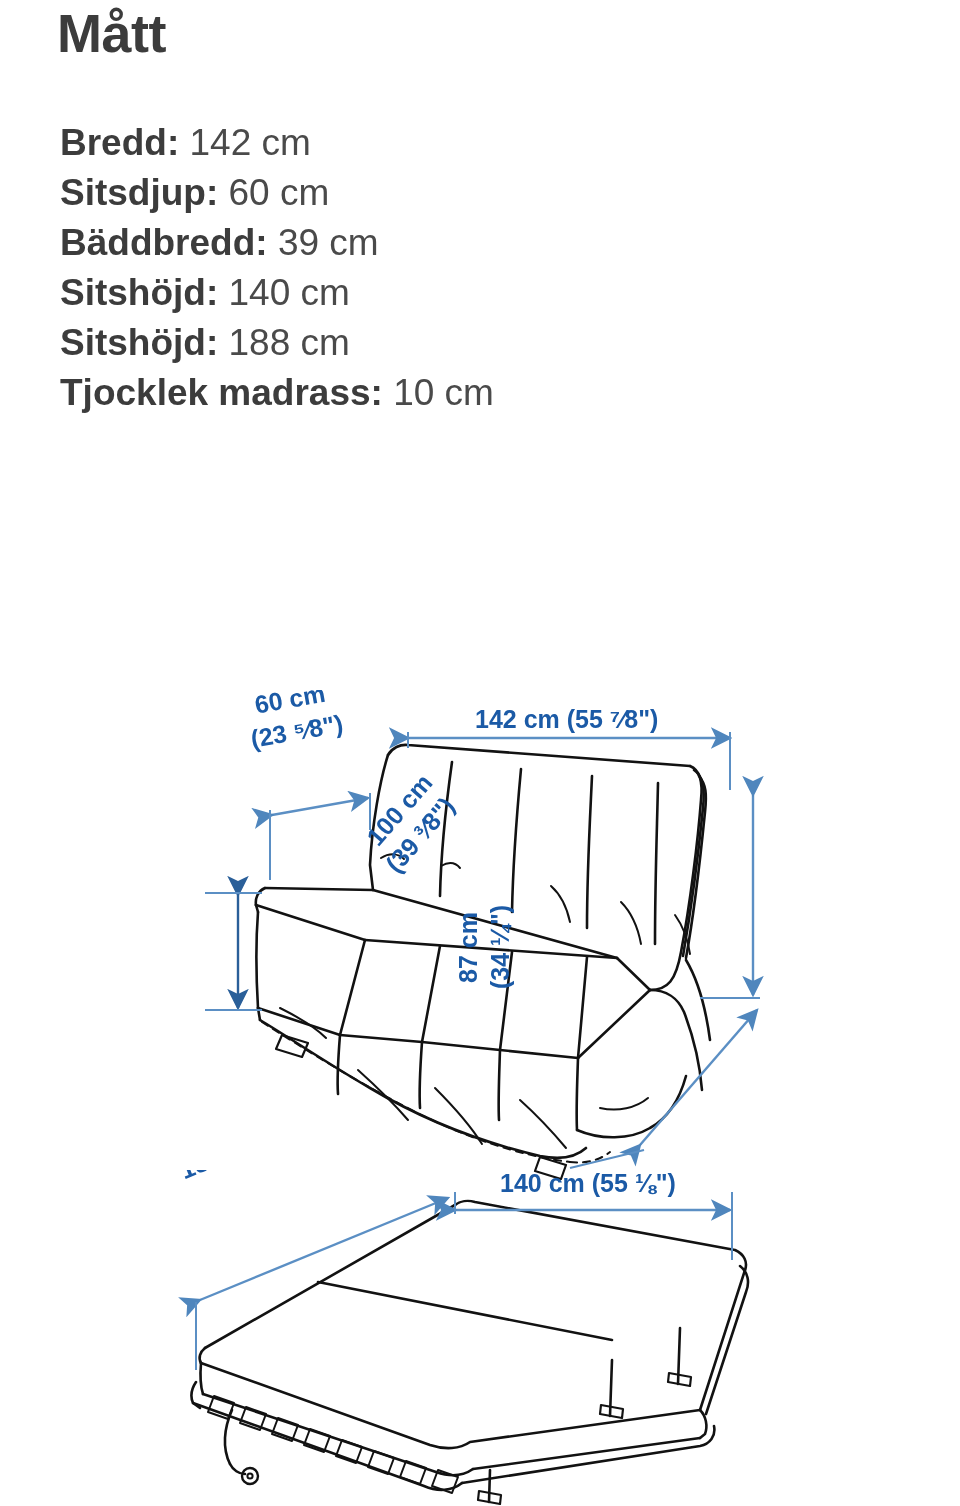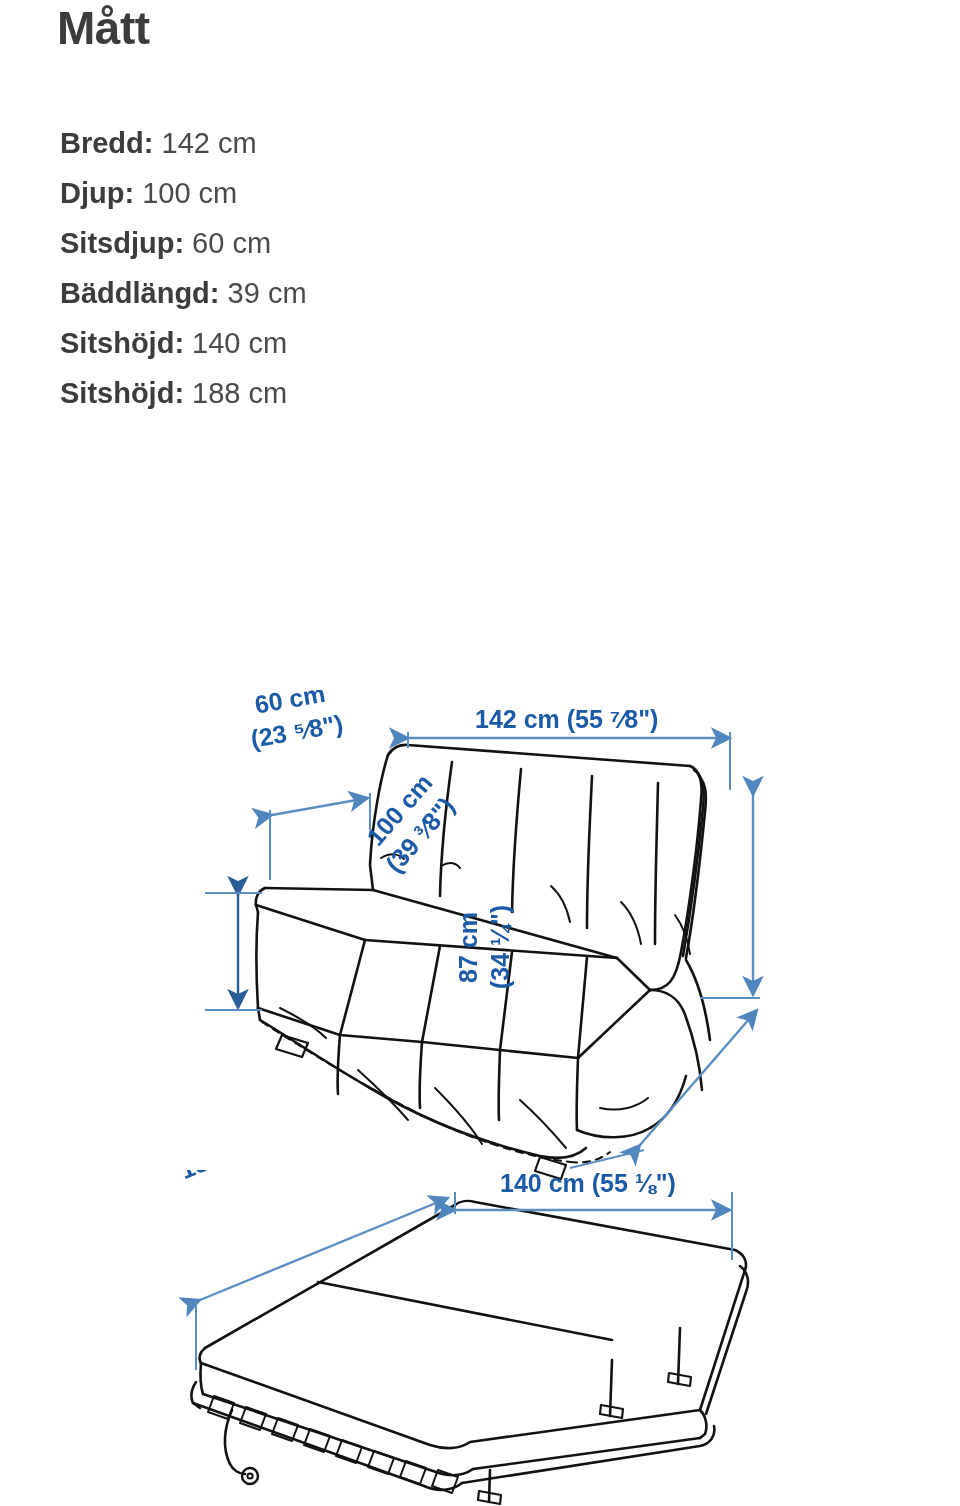--- a/index.html
+++ b/index.html
@@ -21,36 +21,36 @@
     width: 960px;
     height: 1506px;
     background: #ffffff;
   }
 
   
   .page-title {
     position: absolute;
     left: 57px;
     top: 2px;
-    font-size: 46px;
+    font-size: 54px;
     font-weight: bold;
     letter-spacing: -0.5px;
     color: #3c3c3c;
     line-height: 1.15;
   }
 
   
   .spec-list {
     position: absolute;
     left: 60px;
     top: 118px;
     width: 620px;
   }
   .spec-row {
-    font-size: 29px;
+    font-size: 37px;
     line-height: 50px;
     white-space: nowrap;
     color: #3c3c3c;
   }
   .spec-label {
     font-weight: bold;
     color: #3c3c3c;
   }
   .spec-value {
     font-weight: normal;
@@ -78,38 +78,38 @@
 
   <div class="page-title">Mått</div>
 
   <div class="spec-list">
 
     <div class="spec-row">
       <span class="spec-label">Bredd:</span>
       <span class="spec-value">142 cm</span>
     </div>
     <div class="spec-row">
-      <span class="spec-label">Djup:</span>
-      <span class="spec-value">100 cm</span>
-    </div>
-    <div class="spec-row">
       <span class="spec-label">Sitsdjup:</span>
       <span class="spec-value">60 cm</span>
     </div>
     <div class="spec-row">
-      <span class="spec-label">Bäddlängd:</span>
+      <span class="spec-label">Bäddbredd:</span>
       <span class="spec-value">39 cm</span>
     </div>
     <div class="spec-row">
       <span class="spec-label">Sitshöjd:</span>
       <span class="spec-value">140 cm</span>
     </div>
     <div class="spec-row">
       <span class="spec-label">Sitshöjd:</span>
       <span class="spec-value">188 cm</span>
+    </div>
+    <div class="spec-row">
+      <span class="spec-label">Tjocklek madrass:</span>
+      <span class="spec-value">10 cm</span>
     </div>
 
   </div>
 
   <svg id="sofa-illustration" class="illo" viewBox="0 0 960 490">
 
     <defs>
       <marker id="ah" markerWidth="9" markerHeight="9" refX="8" refY="4.5" orient="auto" markerUnits="strokeWidth">
         <path d="M0,0 L9,4.5 L0,9 L2.2,4.5 Z" fill="#4f86bd"></path>
       </marker>

